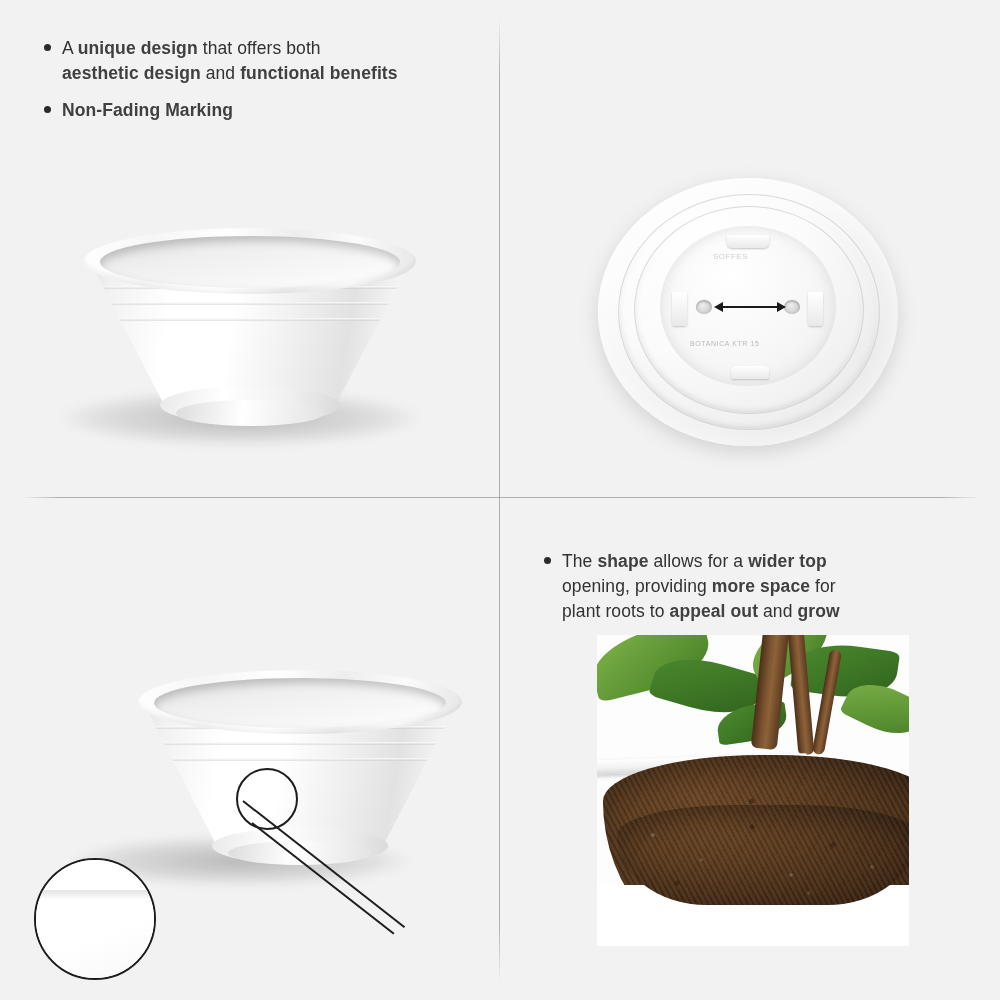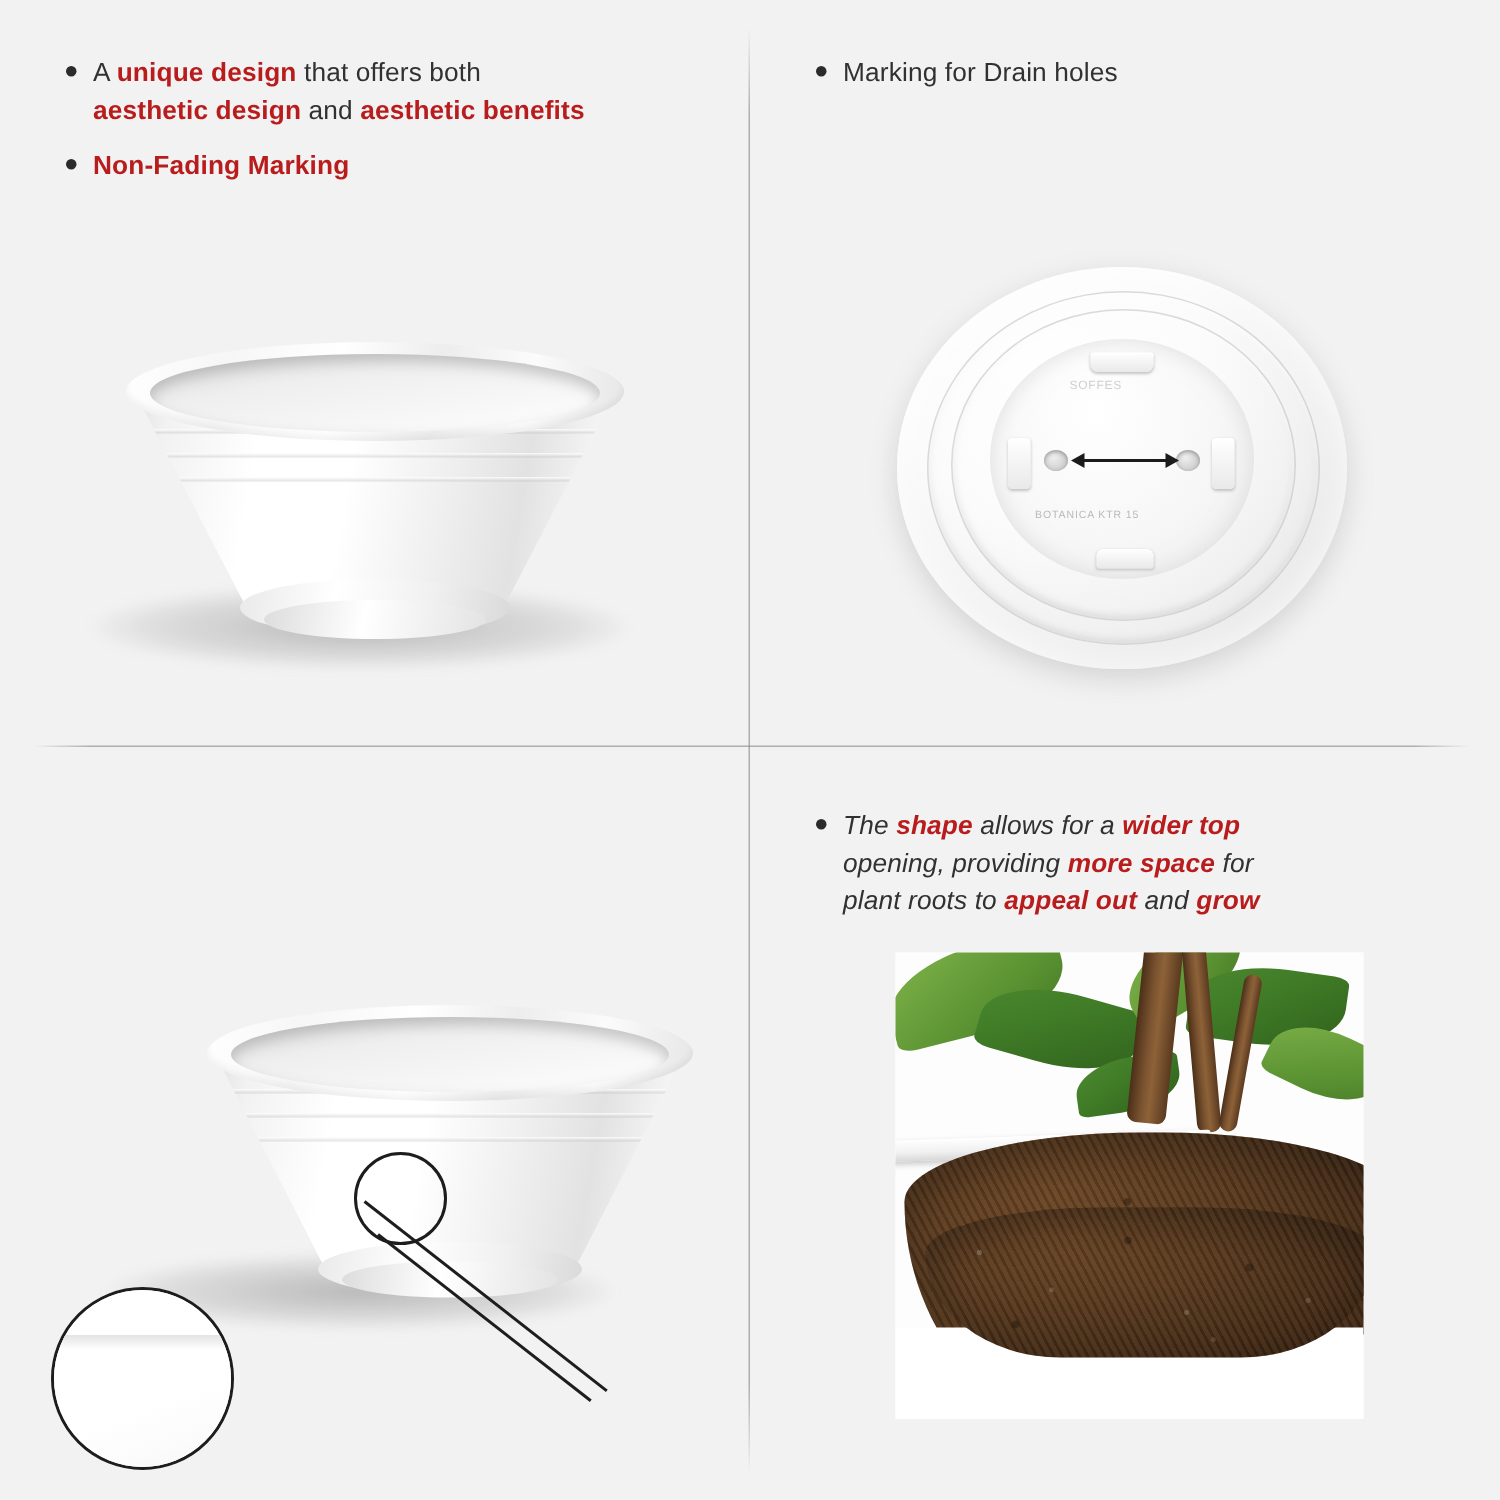--- a/index.html
+++ b/index.html
@@ -69,21 +69,21 @@
   .bullet:before {
     content: "";
     position: absolute;
     left: 4px;
     top: 8px;
     width: 7px;
     height: 7px;
     border-radius: 50%;
     background: #2b2b2b;
   }
-  .bullet b { font-weight: bold; color: #b91c1c; }
+  .bullet b { font-weight: bold; color: #404040; }
 
   
   .pot-wrap {
     position: absolute;
     left: 0;
     top: 0;
     width: 500px;
     height: 500px;
   }
   .pot-shadow {
@@ -262,21 +262,21 @@
 <body>
 
 <div class="sheet">
 
   <div class="divider-v"></div>
   <div class="divider-h"></div>
 
   <div class="quad q-tl">
     <div class="bullets">
       <div class="bullet">
-        A <b>unique design</b> that offers both<br><b>aesthetic design</b> and <b>aesthetic benefits</b>
+        A <b>unique design</b> that offers both<br><b>aesthetic design</b> and <b>functional benefits</b>
       </div>
       <div class="bullet">
         <b>Non-Fading Marking</b>
       </div>
     </div>
 
     <div class="pot-wrap">
       <div class="pot-shadow" style="left:60px; top:390px; width:360px; height:56px;"></div>
 
       <div class="pot-body" style="left:88px; top:258px; width:324px; height:150px;
@@ -288,23 +288,20 @@
 
       <div class="pot-foot" style="left:160px; top:386px; width:180px; height:38px;"></div>
       <div class="pot-foot" style="left:176px; top:400px; width:148px; height:26px; background:linear-gradient(100deg,#dcdcdc,#ffffff 45%,#e3e3e3);"></div>
 
       <div class="pot-rim" style="left:84px; top:228px; width:332px; height:66px;"></div>
       <div class="pot-rim-inner" style="left:100px; top:236px; width:300px; height:52px;"></div>
     </div>
   </div>
 
   <div class="quad q-tr">
-    <div class="bullets">
-      <div class="bullet">Marking for Drain holes</div>
-    </div>
 
     <div class="pot-wrap">
       <div class="base-outer" style="left:98px; top:178px; width:300px; height:268px;"></div>
       <div class="base-ring" style="left:118px; top:194px; width:260px; height:234px;"></div>
       <div class="base-ring" style="left:134px; top:206px; width:228px; height:206px;"></div>
       <div class="base-plate" style="left:160px; top:226px; width:176px; height:160px;"></div>
 
       <div class="tab" style="left:227px; top:235px; width:42px; height:13px; border-radius:2px 2px 5px 5px;"></div>
       <div class="tab" style="left:231px; top:366px; width:38px; height:13px; border-radius:5px 5px 2px 2px;"></div>
       <div class="tab" style="left:172px; top:292px; width:15px; height:34px;"></div>
@@ -345,21 +342,21 @@
 
       <div class="loupe" style="left:34px; top:358px; width:118px; height:118px;">
         <div class="loupe-content" style="background: linear-gradient(160deg, #ffffff 0%, #ffffff 46%, #fbfbfb 52%, #f0f0f0 60%, #ffffff 72%, #f6f6f6 100%);">
         </div>
         <div style="position:absolute; left:-10px; top:30px; width:160px; height:10px; background:linear-gradient(to bottom, rgba(225,225,225,.9), rgba(255,255,255,0));"></div>
       </div>
     </div>
   </div>
 
   <div class="quad q-br">
-    <div class="bullets" style="top:38px; left:40px; width:420px;font-style:italic;">
+    <div class="bullets" style="top:49px; left:40px; width:420px;">
       <div class="bullet">
         The <b>shape</b> allows for a <b>wider top</b><br>opening, providing <b>more space</b> for<br>plant roots to <b>appeal out</b> and <b>grow</b>
       </div>
     </div>
 
     <div class="photo" style="left:97px; top:135px; width:312px; height:311px;">
 
       <div style="position:absolute; inset:0; background:#fdfdfd;"></div>
 
       <div class="leaf light" style="left:-6px; top:-4px; width:120px; height:58px; transform:rotate(-14deg);"></div>

